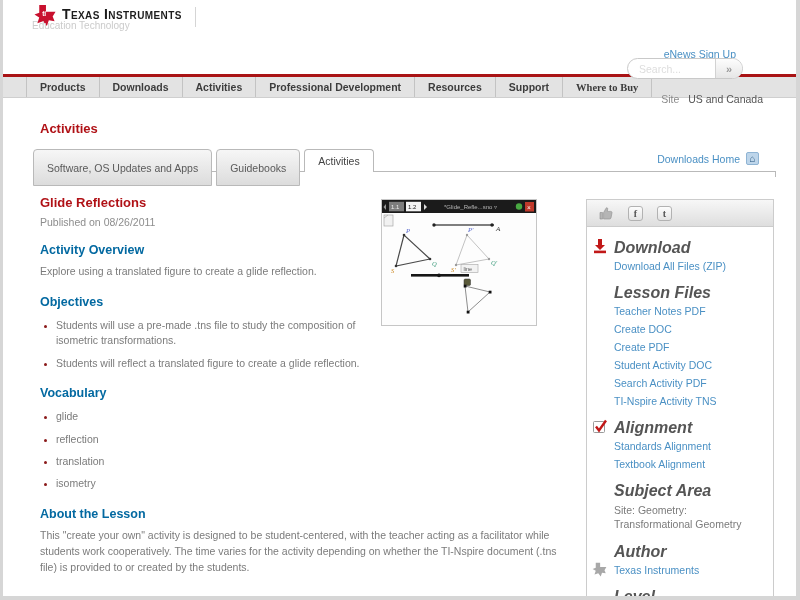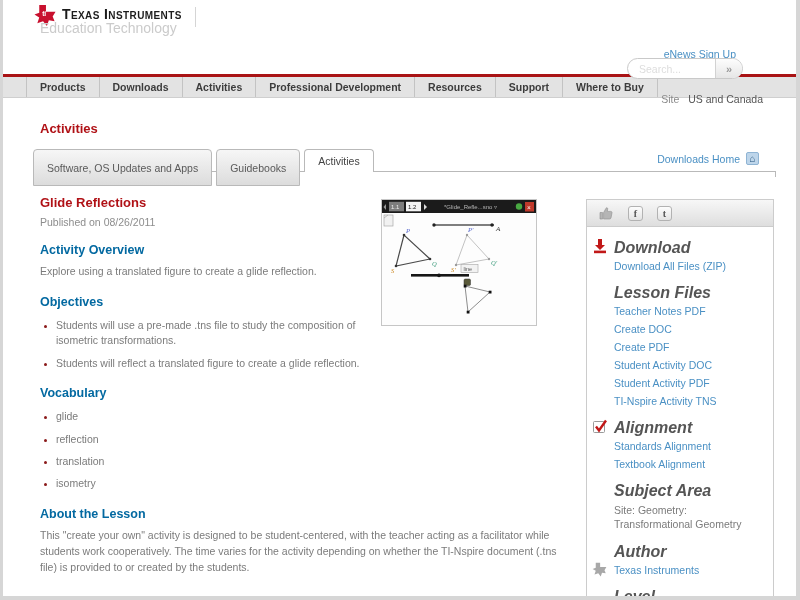--- a/index.html
+++ b/index.html
@@ -7,39 +7,39 @@
               font-family:"Liberation Sans", sans-serif; }
   .page { position:absolute; left:3px; top:0; width:793px; height:596px;
           background:#fff; overflow:hidden; }
 
   
   .hdr { position:absolute; left:0; top:0; width:100%; height:74px; background:#fff; }
   .ti-logo { position:absolute; left:30px; top:4px; width:24px; height:23px; }
   .brand { position:absolute; left:59px; top:6px; font-variant:small-caps; font-weight:bold;
            font-size:14px; letter-spacing:.4px; color:#1c1c1c; }
   .hdr-div { position:absolute; left:192px; top:7px; width:1px; height:20px; background:#d5d5d5; }
-  .tagline { position:absolute; left:29px; top:20px; font-size:14px; color:#cbcbcb;margin-left:8px; }
+  .tagline { position:absolute; left:29px; top:20px; font-size:10px; color:#cbcbcb; }
   .enews { position:absolute; right:60px; top:48px; font-size:10.5px; color:#4a90c4;
            text-decoration:none; }
   .search { position:absolute; left:624px; top:58px; width:116px; height:21px; z-index:8;
             background:#fff; border:1px solid #c9c9c9; border-radius:13px; display:flex; }
   .search input { flex:1; border:none; outline:none; background:transparent; padding:0 0 0 11px;
                   font-size:10.5px; color:#999; min-width:0; }
   .search input::placeholder { color:#ddd; }
   .search-btn { width:27px; border:none; border-left:1px solid #d2d2d2; cursor:pointer;
                 background:linear-gradient(#fdfdfd,#e6e6e6); border-radius:0 12px 12px 0;
                 color:#9a9a9a; font-size:11px; font-weight:bold; }
   .redline { position:absolute; left:0; top:74px; width:100%; height:3px; background:#a91315; z-index:4; }
 
   
   .nav { position:absolute; left:0; top:77px; width:100%; height:21px; background:#e3e3e3;
          border-bottom:1px solid #cfcfcf; display:flex; padding-left:23px; z-index:3; }
   .nav-item { display:flex; align-items:center; padding:0 13px; font-size:10.5px; font-weight:bold;
               color:#3c3c3c; border-left:1px solid #c3c3c3; cursor:pointer; white-space:nowrap; }
-  .nav-item:last-child { border-right:1px solid #c3c3c3; }
+  .nav-item:last-child { border-right:1px solid #c3c3c3;font-family:Liberation Serif, serif; }
   .site-row { position:absolute; right:33px; top:93px; font-size:10.5px; color:#8a8a8a; z-index:5; }
   .site-row b { color:#555; font-weight:normal; margin-left:9px; }
 
   
   .sec-title { position:absolute; left:37px; top:121px; font-size:13px; font-weight:bold; color:#b01116; }
   .tabs { position:absolute; left:30px; top:149px; display:flex; gap:4px; z-index:2; }
   .tab { height:37px; padding:0 13px; display:flex; align-items:center; font-size:10.5px;
          color:#5a5a5a; background:linear-gradient(#f6f6f6,#dcdcdc); border:1px solid #b9b9b9;
          border-radius:4px 4px 0 0; cursor:pointer; white-space:nowrap; }
   .tab.active { height:23px; background:#fff; border-bottom:none; color:#444; }
@@ -227,21 +227,21 @@
       <div class="sb-head">Download</div>
       <a class="sb-link" href="#">Download All Files (ZIP)</a>
     </div>
 
     <div class="sb-sec">
       <div class="sb-head">Lesson Files</div>
       <a class="sb-link" href="#">Teacher Notes PDF</a>
       <a class="sb-link" href="#">Create DOC</a>
       <a class="sb-link" href="#">Create PDF</a>
       <a class="sb-link" href="#">Student Activity DOC</a>
-      <a class="sb-link" href="#">Student Activity PDF</a>
+      <a class="sb-link" href="#">Search Activity PDF</a>
       <a class="sb-link" href="#">TI-Nspire Activity TNS</a>
     </div>
 
     <div class="sb-sec">
       <svg class="sec-icon" width="16" height="16" viewBox="0 0 16 16">
         <rect x="1.5" y="3.5" width="11" height="11" rx="1" fill="#fff" stroke="#9a9a9a" stroke-width="1"></rect>
         <path d="M4 8.5 l3 4 L14 2.5" fill="none" stroke="#c11818" stroke-width="2.4"></path>
       </svg>
       <div class="sb-head">Alignment</div>
       <a class="sb-link" href="#">Standards Alignment</a>

